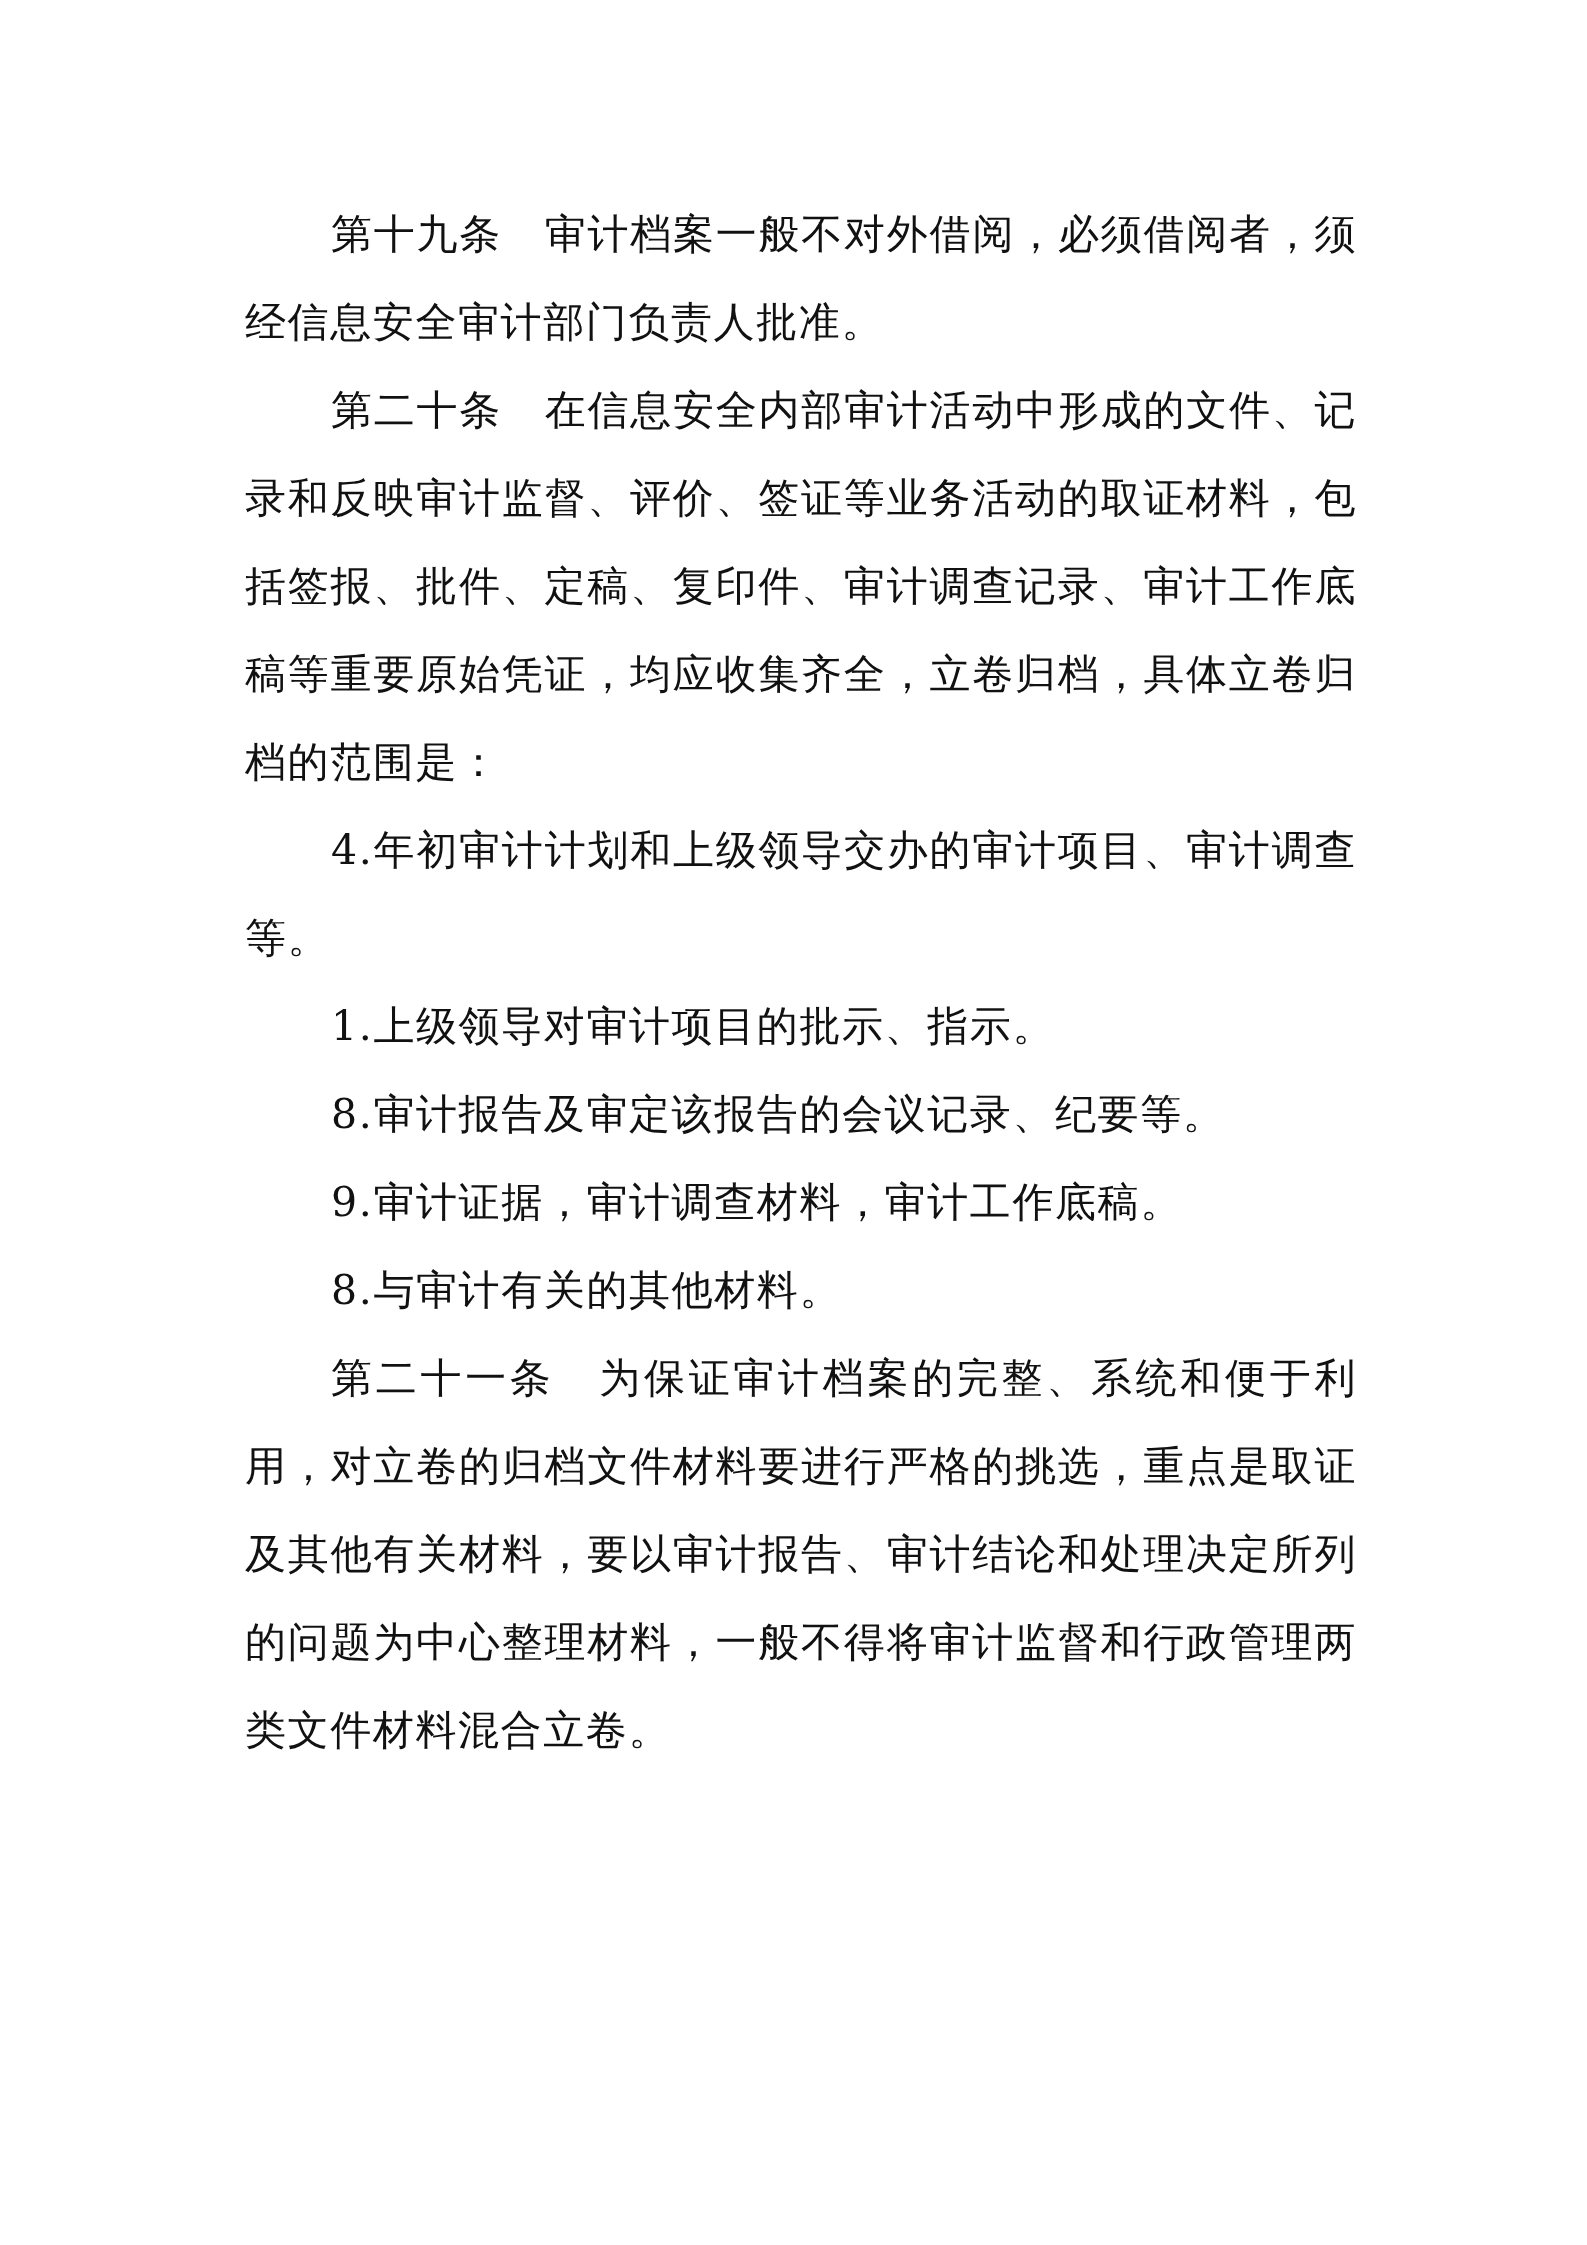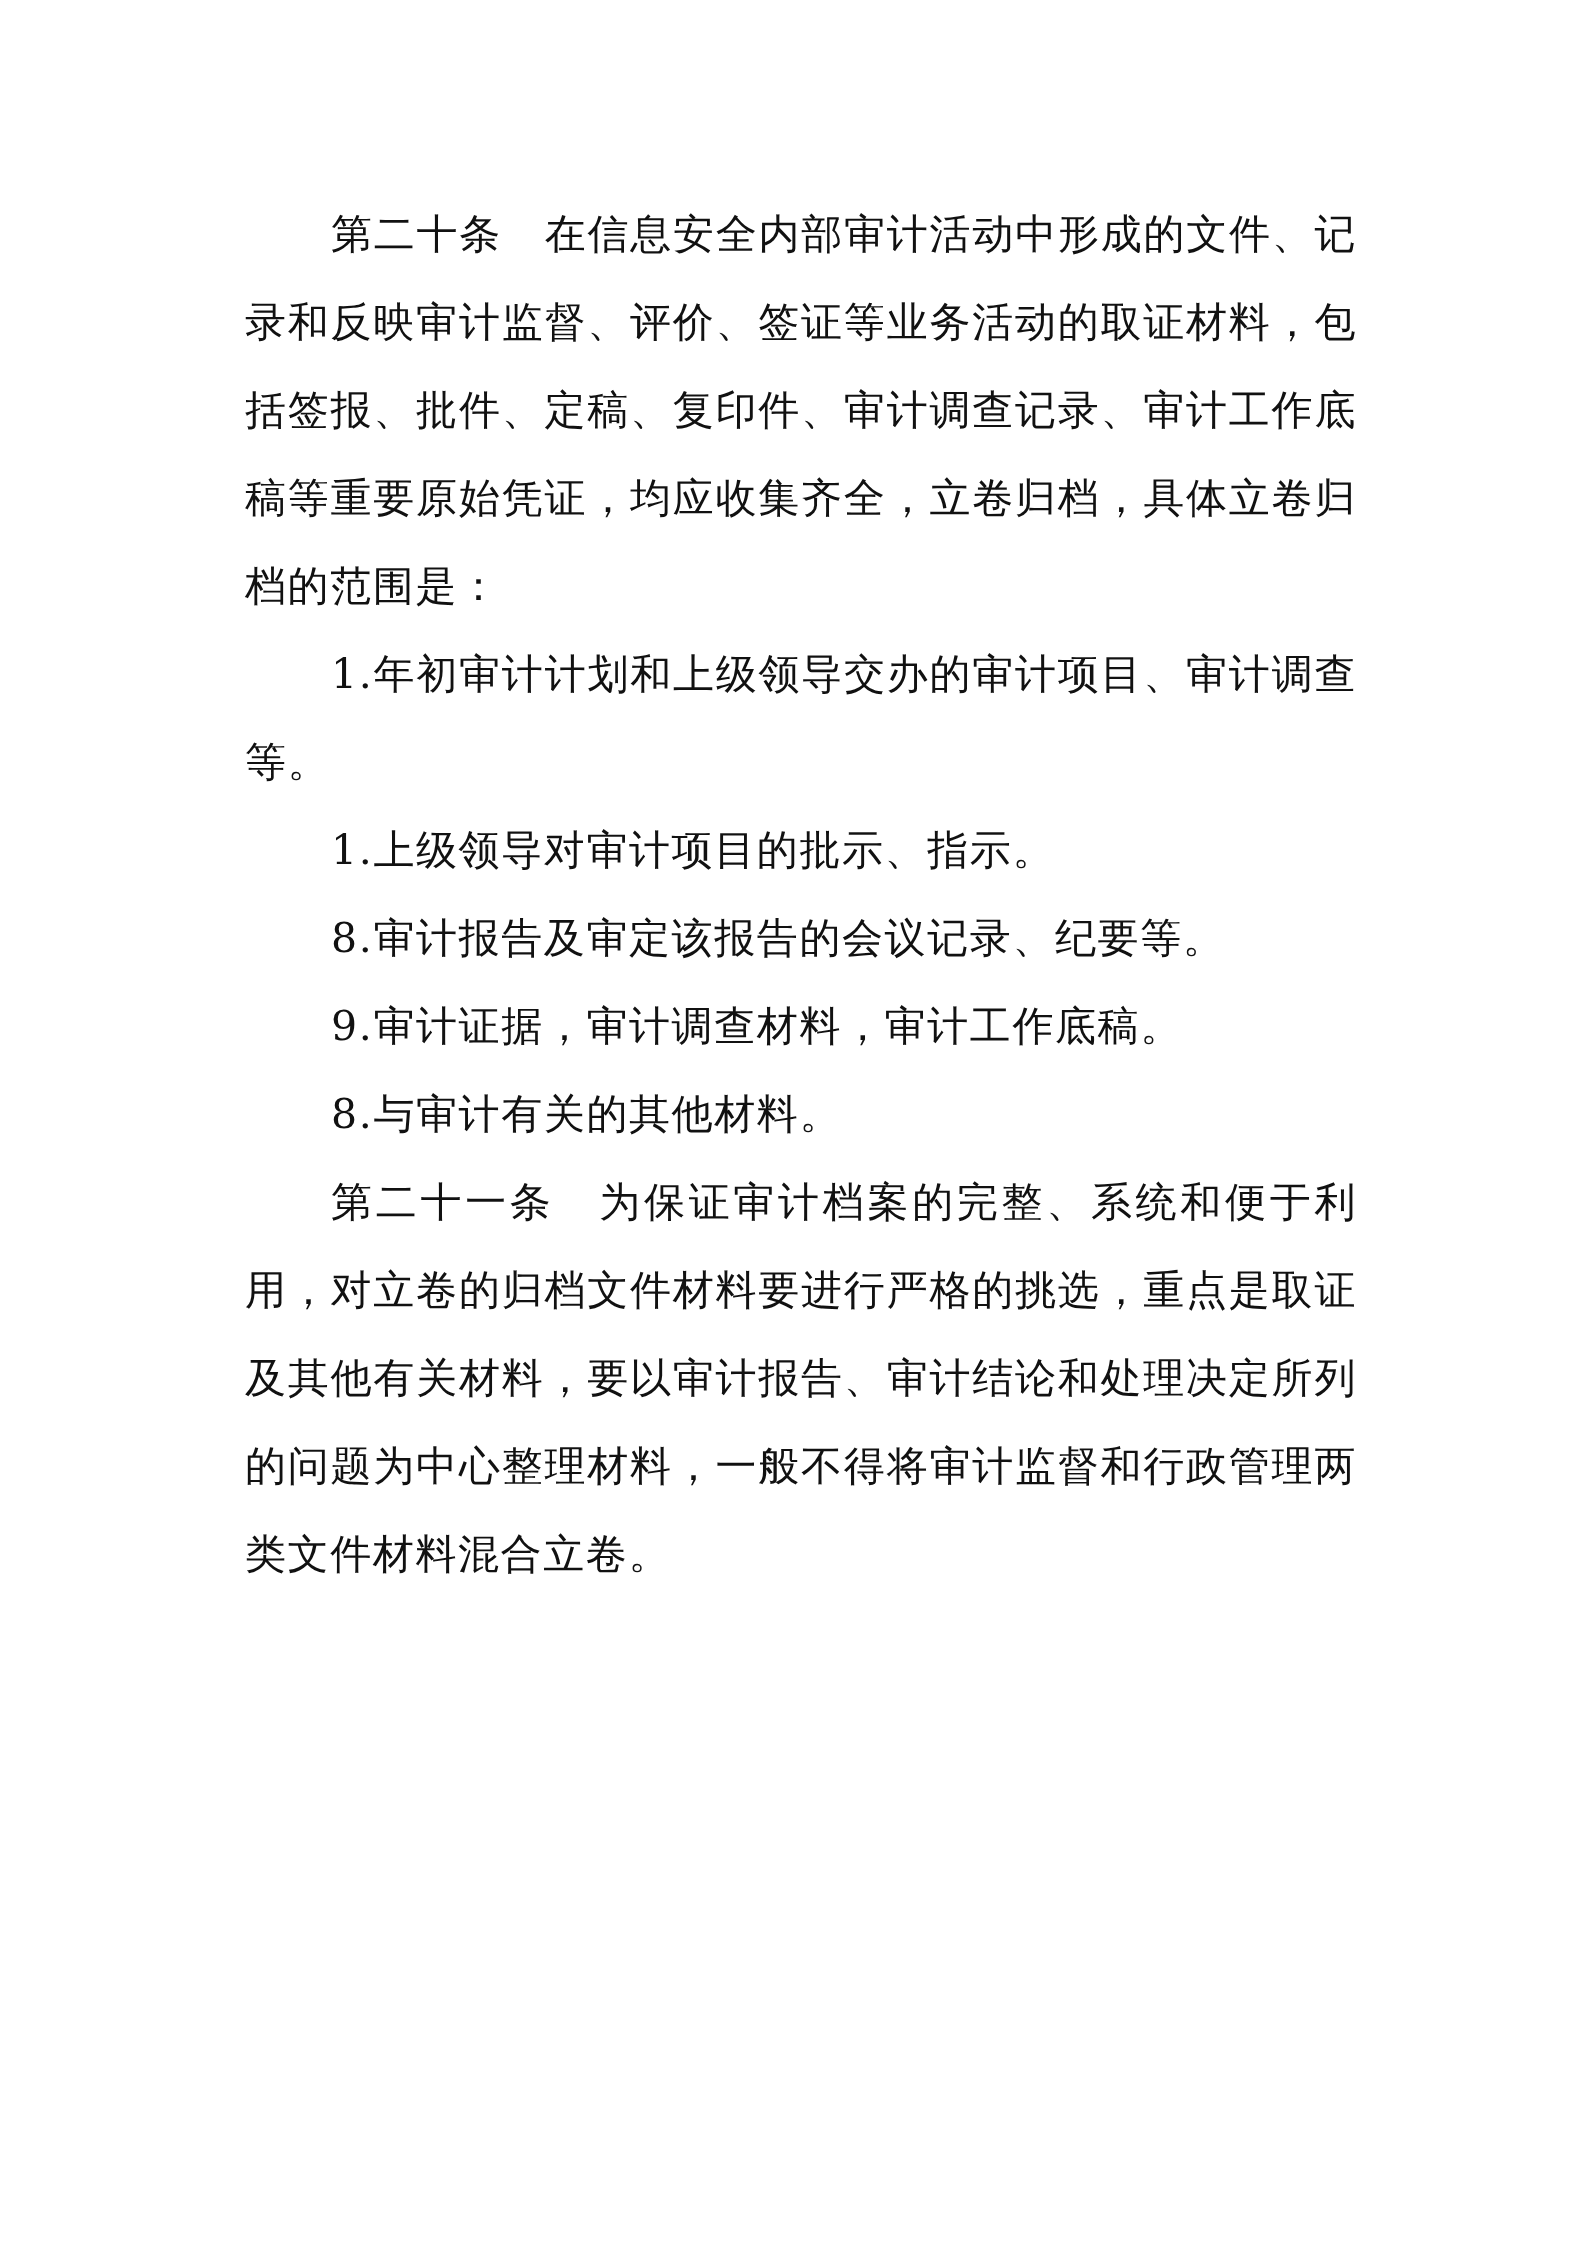--- a/index.html
+++ b/index.html
@@ -9,20 +9,21 @@
     font-family: "DejaVu Serif", "Liberation Serif", serif;
     font-size: 41px; line-height: 88px; color: #111111;
     letter-spacing: 1.6px;
   }
   .para { margin: 0; text-indent: 2.1em; text-align: justify; }
 </style>
 </head>
 <body>
 
 <div class="page">
+  <p class="para">第十九条　审计档案一般不对外借阅，必须借阅者，须经信息安全审计部门负责人批准。</p>
   <p class="para">第二十条　在信息安全内部审计活动中形成的文件、记录和反映审计监督、评价、签证等业务活动的取证材料，包括签报、批件、定稿、复印件、审计调查记录、审计工作底稿等重要原始凭证，均应收集齐全，立卷归档，具体立卷归档的范围是：</p>
-  <p class="para">1.年初审计计划和上级领导交办的审计项目、审计调查等。</p>
+  <p class="para">4.年初审计计划和上级领导交办的审计项目、审计调查等。</p>
   <p class="para">1.上级领导对审计项目的批示、指示。</p>
   <p class="para">8.审计报告及审定该报告的会议记录、纪要等。</p>
   <p class="para">9.审计证据，审计调查材料，审计工作底稿。</p>
   <p class="para">8.与审计有关的其他材料。</p>
   <p class="para">第二十一条　为保证审计档案的完整、系统和便于利用，对立卷的归档文件材料要进行严格的挑选，重点是取证及其他有关材料，要以审计报告、审计结论和处理决定所列的问题为中心整理材料，一般不得将审计监督和行政管理两类文件材料混合立卷。</p>
 </div>
 
 </body></html>

